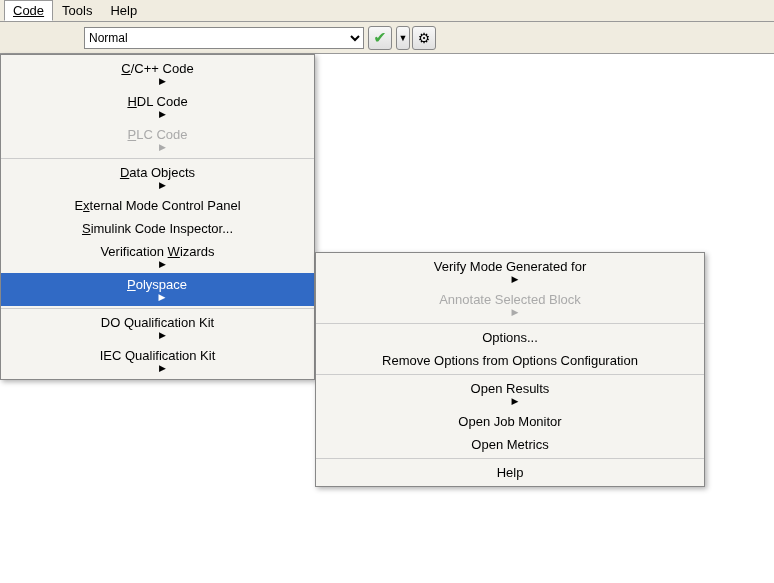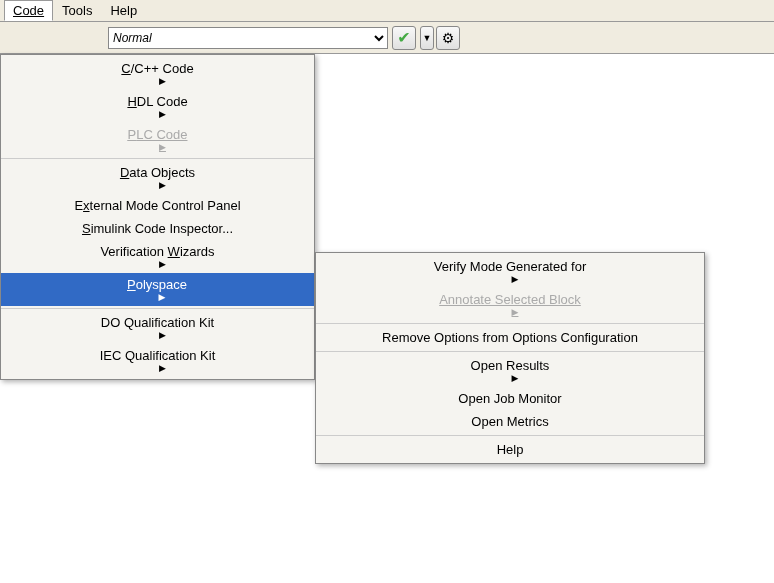--- a/index.html
+++ b/index.html
@@ -48,27 +48,26 @@
     .toolbar-area {
       background: #f0ece0;
       border-bottom: 1px solid #999;
       height: 32px;
       display: flex;
       align-items: center;
       padding: 2px 4px;
     }
 
     .toolbar-select {
-      margin-left: 104px;
+      margin-left: 80px;
       width: 280px;
       height: 22px;
       font-size: 12px;
       background: #ffffff;
       border: 1px solid #888;
-      font-style: italic;
     }
 
     .toolbar-btn {
       margin-left: 4px;
       width: 24px;
       height: 24px;
       background: linear-gradient(to bottom, #f8f8f8, #e0e0e0);
       border: 1px solid #888;
       border-radius: 3px;
       cursor: pointer;
@@ -112,21 +111,20 @@
 
     .menu-item.highlighted {
       background: #316ac5;
       color: #ffffff;
       padding-left: 19px;
     }
 
     .menu-item.disabled {
       color: #aaa;
       cursor: default;
-      text-decoration: underline;
     }
 
     .menu-separator {
       height: 1px;
       background: #ccc;
       margin: 2px 0;
     }
 
     .menu-item-arrow {
       font-size: 9px;
@@ -238,20 +236,23 @@
       <span>Verify Mode Generated for</span>
       <span class="menu-item-arrow">▶</span>
     </div>
 
     <div class="menu-item disabled">
       <span>Annotate Selected Block</span>
       <span class="menu-item-arrow" style="color:#aaa;">▶</span>
     </div>
     <div class="menu-separator"></div>
 
+    <div class="menu-item">
+      <span>Options...</span>
+    </div>
 
     <div class="menu-item">
       <span>Remove Options from Options Configuration</span>
     </div>
     <div class="menu-separator"></div>
 
     <div class="menu-item">
       <span>Open Results</span>
       <span class="menu-item-arrow">▶</span>
     </div>

